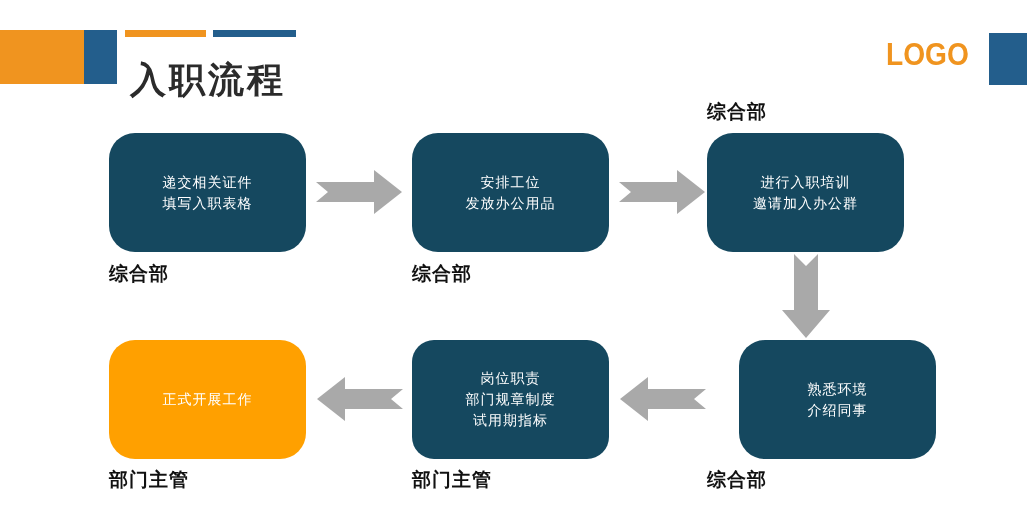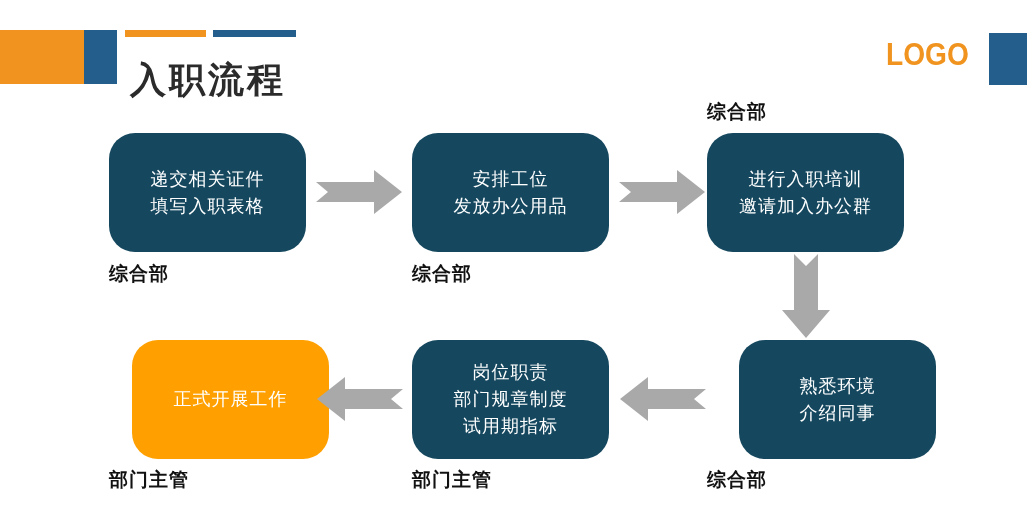--- a/index.html
+++ b/index.html
@@ -55,31 +55,31 @@
 
   
   .flow-box {
     position: absolute;
     width: 197px; height: 119px;
     border-radius: 26px;
     background: var(--box-blue, #15485F);
     color: var(--box-text, #ffffff);
     display: flex; align-items: center; justify-content: center;
     text-align: center;
-    font-size: 18px; font-weight: 500; letter-spacing: 1px;
+    font-size: 14px; font-weight: 500; letter-spacing: 1px;
     line-height: 1.5;
     white-space: pre-line;
   }
-  .flow-box.orange { background: var(--box-orange, #FFA000); margin-left: 23px; }
+  .flow-box.orange { background: var(--box-orange, #FFA000); }
 
   .pos-b1 { left: 109px; top: 133px; }
   .pos-b2 { left: 412px; top: 133px; }
   .pos-b3 { left: 707px; top: 133px; }
   .pos-b4 { left: 739px; top: 340px; }
-  .pos-b5 { left: 412px; top: 340px; }
+  .pos-b5 { left: 412px; top: 340px; border-radius: 22px; }
   .pos-b6 { left: 109px; top: 340px; }
 
   .dept-label {
     position: absolute;
     width: 197px;
     font-size: 19px; font-weight: 700;
     color: var(--label-text, #111111);
     letter-spacing: 1px;
     white-space: nowrap;
   }

